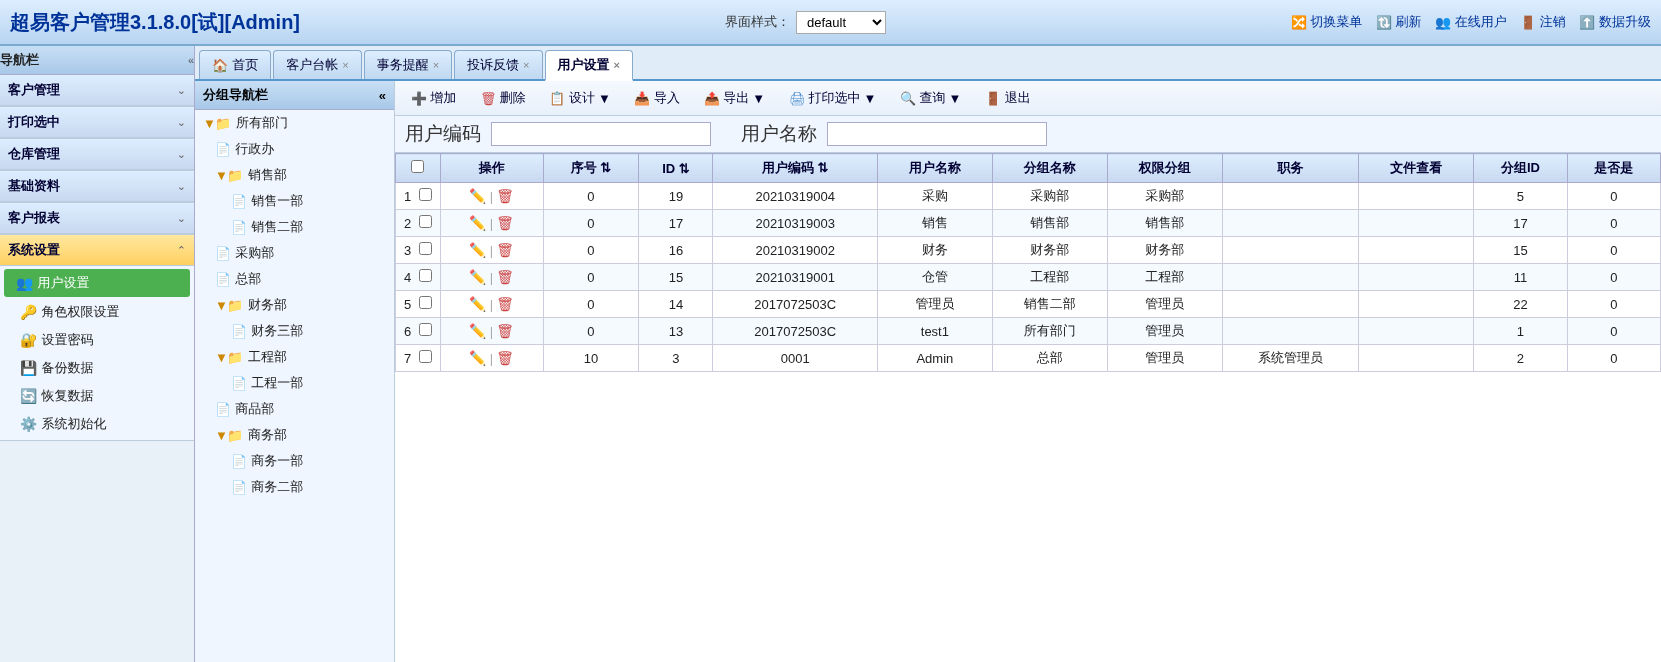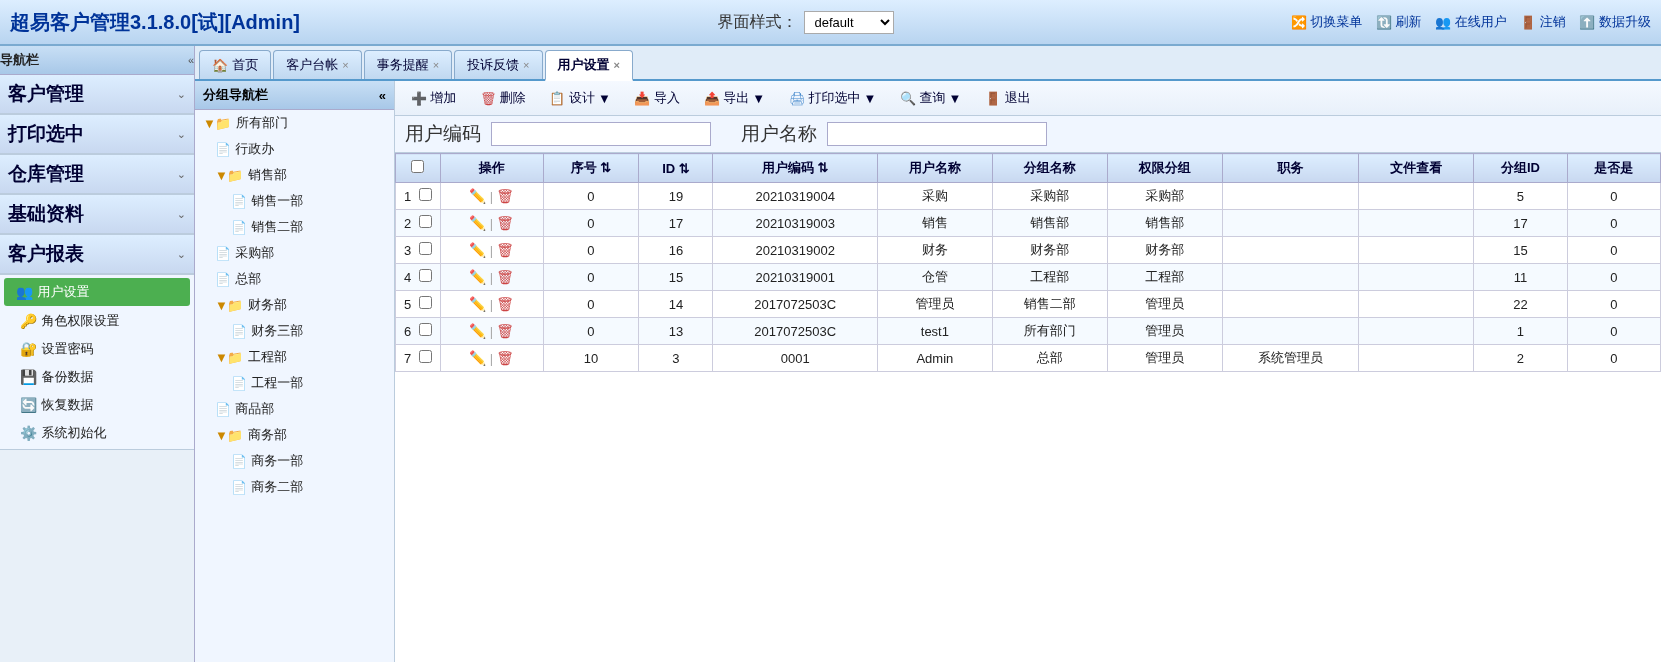--- a/index.html
+++ b/index.html
@@ -21,21 +21,21 @@
       flex: 0 0 auto;
       margin-right: 20px;
     }
     .header-center {
       flex: 1;
       display: flex;
       align-items: center;
       justify-content: center;
       gap: 6px;
     }
-    .header-label { color: #333; font-size: 16px; }
+    .header-label { color: #333; font-size: 13px; }
     .header-select {
       border: 1px solid #aaa;
       background: white;
       padding: 2px 6px;
       font-size: 13px;
       min-width: 90px;
     }
     .header-actions {
       display: flex;
       align-items: center;
@@ -80,21 +80,21 @@
       border-bottom: 1px solid #bcd;
     }
     .nav-section-header {
       display: flex;
       align-items: center;
       padding: 6px 8px;
       cursor: pointer;
       background: linear-gradient(to bottom, #ddeeff, #c8d8f0);
       border-bottom: 1px solid #bcd;
     }
-    .nav-section-title { font-weight: bold; color: #003; flex: 1; font-size: 19px; }
+    .nav-section-title { font-weight: bold; color: #003; flex: 1; font-size: 13px; }
     .nav-arrow { color: #666; font-size: 11px; }
 
     
     .nav-section-header.active {
       background: linear-gradient(to bottom, #ffe8a0, #ffd060);
     }
 
     .nav-subsection { padding: 2px 0; background: #f0f6ff; }
     .nav-item {
       padding: 5px 8px 5px 20px;
@@ -337,20 +337,24 @@
         <span class="nav-arrow">⌄</span>
       </div>
     </div>
     <div class="nav-section">
       <div class="nav-section-header">
         <span class="nav-section-title">客户报表</span>
         <span class="nav-arrow">⌄</span>
       </div>
     </div>
     <div class="nav-section">
+      <div class="nav-section-header active">
+        <span class="nav-section-title">系统设置</span>
+        <span class="nav-arrow">⌃</span>
+      </div>
       <div class="nav-subsection">
         <div class="nav-item active">
           <span class="nav-item-icon">👥</span>
           <span>用户设置</span>
         </div>
         <div class="nav-item">
           <span class="nav-item-icon">🔑</span>
           <span>角色权限设置</span>
         </div>
         <div class="nav-item">

